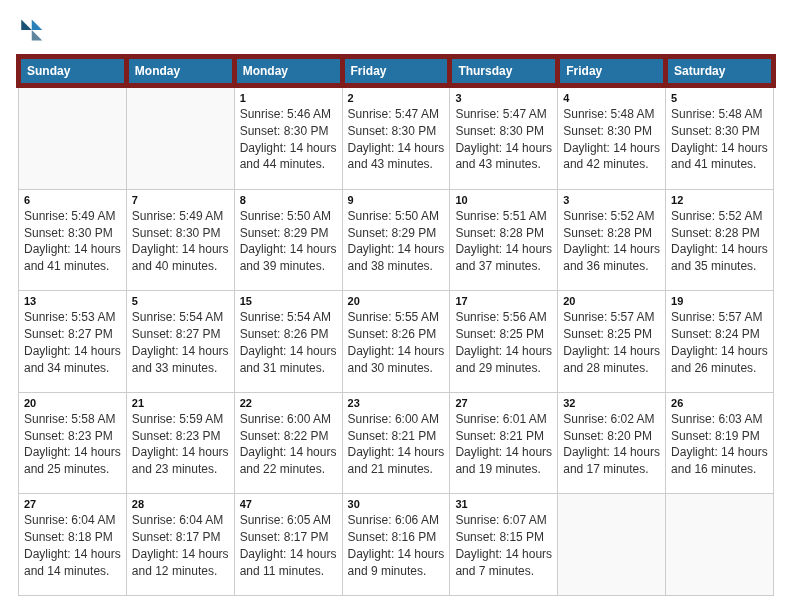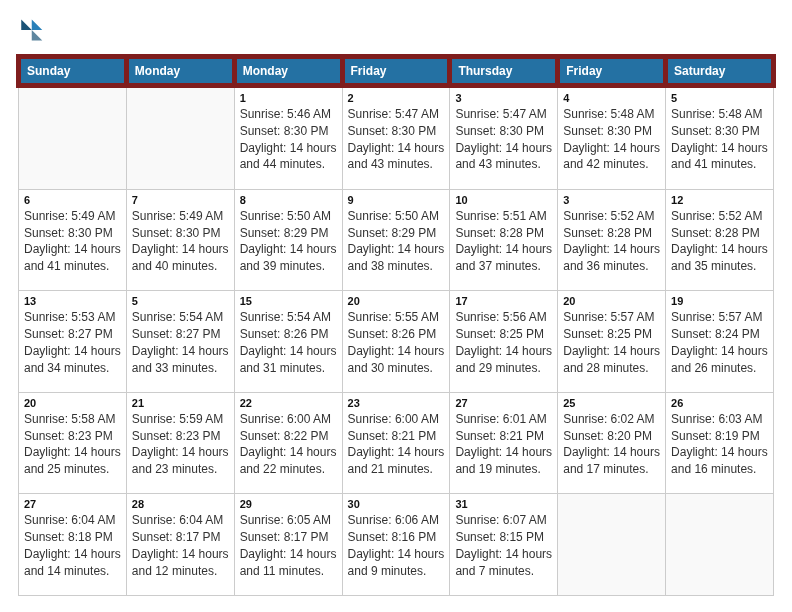--- a/index.html
+++ b/index.html
@@ -229,39 +229,39 @@
           </td>
           <td>
             <div class="day-num">23</div>
             <div class="day-info">Sunrise: 6:00 AM<br>Sunset: 8:21 PM<br>Daylight: 14 hours and 21 minutes.</div>
           </td>
           <td>
             <div class="day-num">27</div>
             <div class="day-info">Sunrise: 6:01 AM<br>Sunset: 8:21 PM<br>Daylight: 14 hours and 19 minutes.</div>
           </td>
           <td>
-            <div class="day-num">25</div>
+            <div class="day-num">32</div>
             <div class="day-info">Sunrise: 6:02 AM<br>Sunset: 8:20 PM<br>Daylight: 14 hours and 17 minutes.</div>
           </td>
           <td>
             <div class="day-num">26</div>
             <div class="day-info">Sunrise: 6:03 AM<br>Sunset: 8:19 PM<br>Daylight: 14 hours and 16 minutes.</div>
           </td>
         </tr>
         <tr>
           <td>
             <div class="day-num">27</div>
             <div class="day-info">Sunrise: 6:04 AM<br>Sunset: 8:18 PM<br>Daylight: 14 hours and 14 minutes.</div>
           </td>
           <td>
             <div class="day-num">28</div>
             <div class="day-info">Sunrise: 6:04 AM<br>Sunset: 8:17 PM<br>Daylight: 14 hours and 12 minutes.</div>
           </td>
           <td>
-            <div class="day-num">29</div>
+            <div class="day-num">47</div>
             <div class="day-info">Sunrise: 6:05 AM<br>Sunset: 8:17 PM<br>Daylight: 14 hours and 11 minutes.</div>
           </td>
           <td>
             <div class="day-num">30</div>
             <div class="day-info">Sunrise: 6:06 AM<br>Sunset: 8:16 PM<br>Daylight: 14 hours and 9 minutes.</div>
           </td>
           <td>
             <div class="day-num">31</div>
             <div class="day-info">Sunrise: 6:07 AM<br>Sunset: 8:15 PM<br>Daylight: 14 hours and 7 minutes.</div>
           </td>

